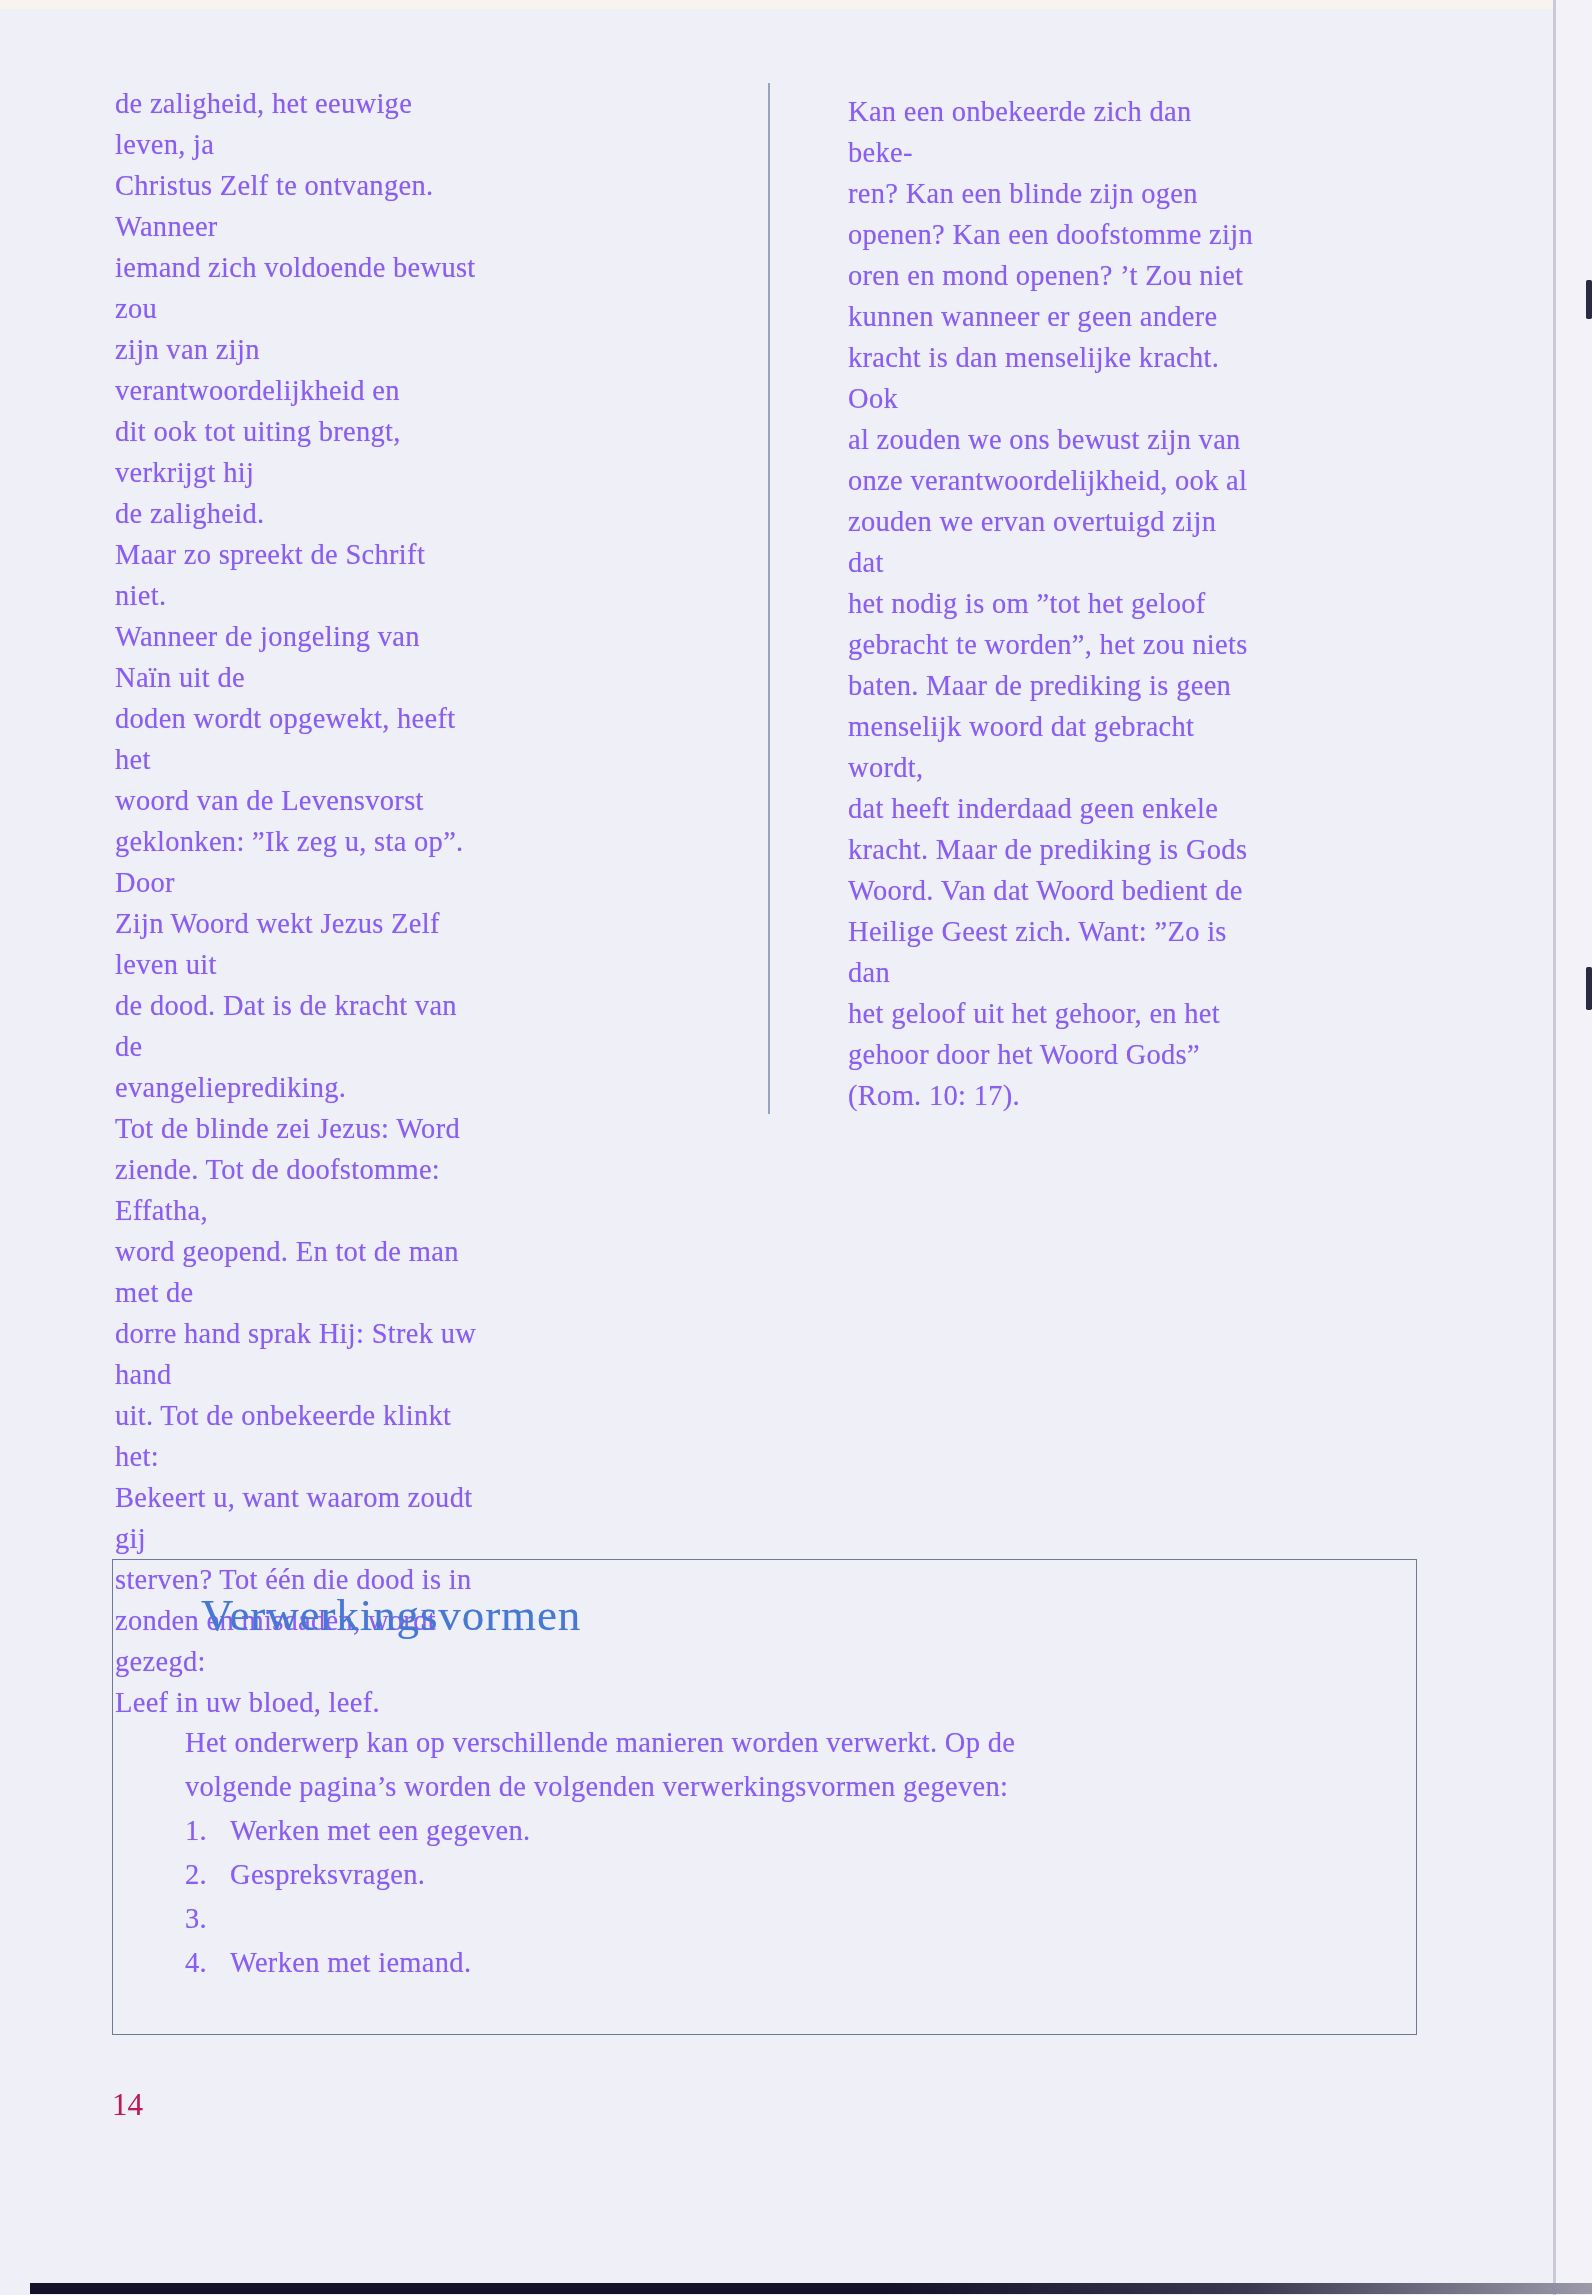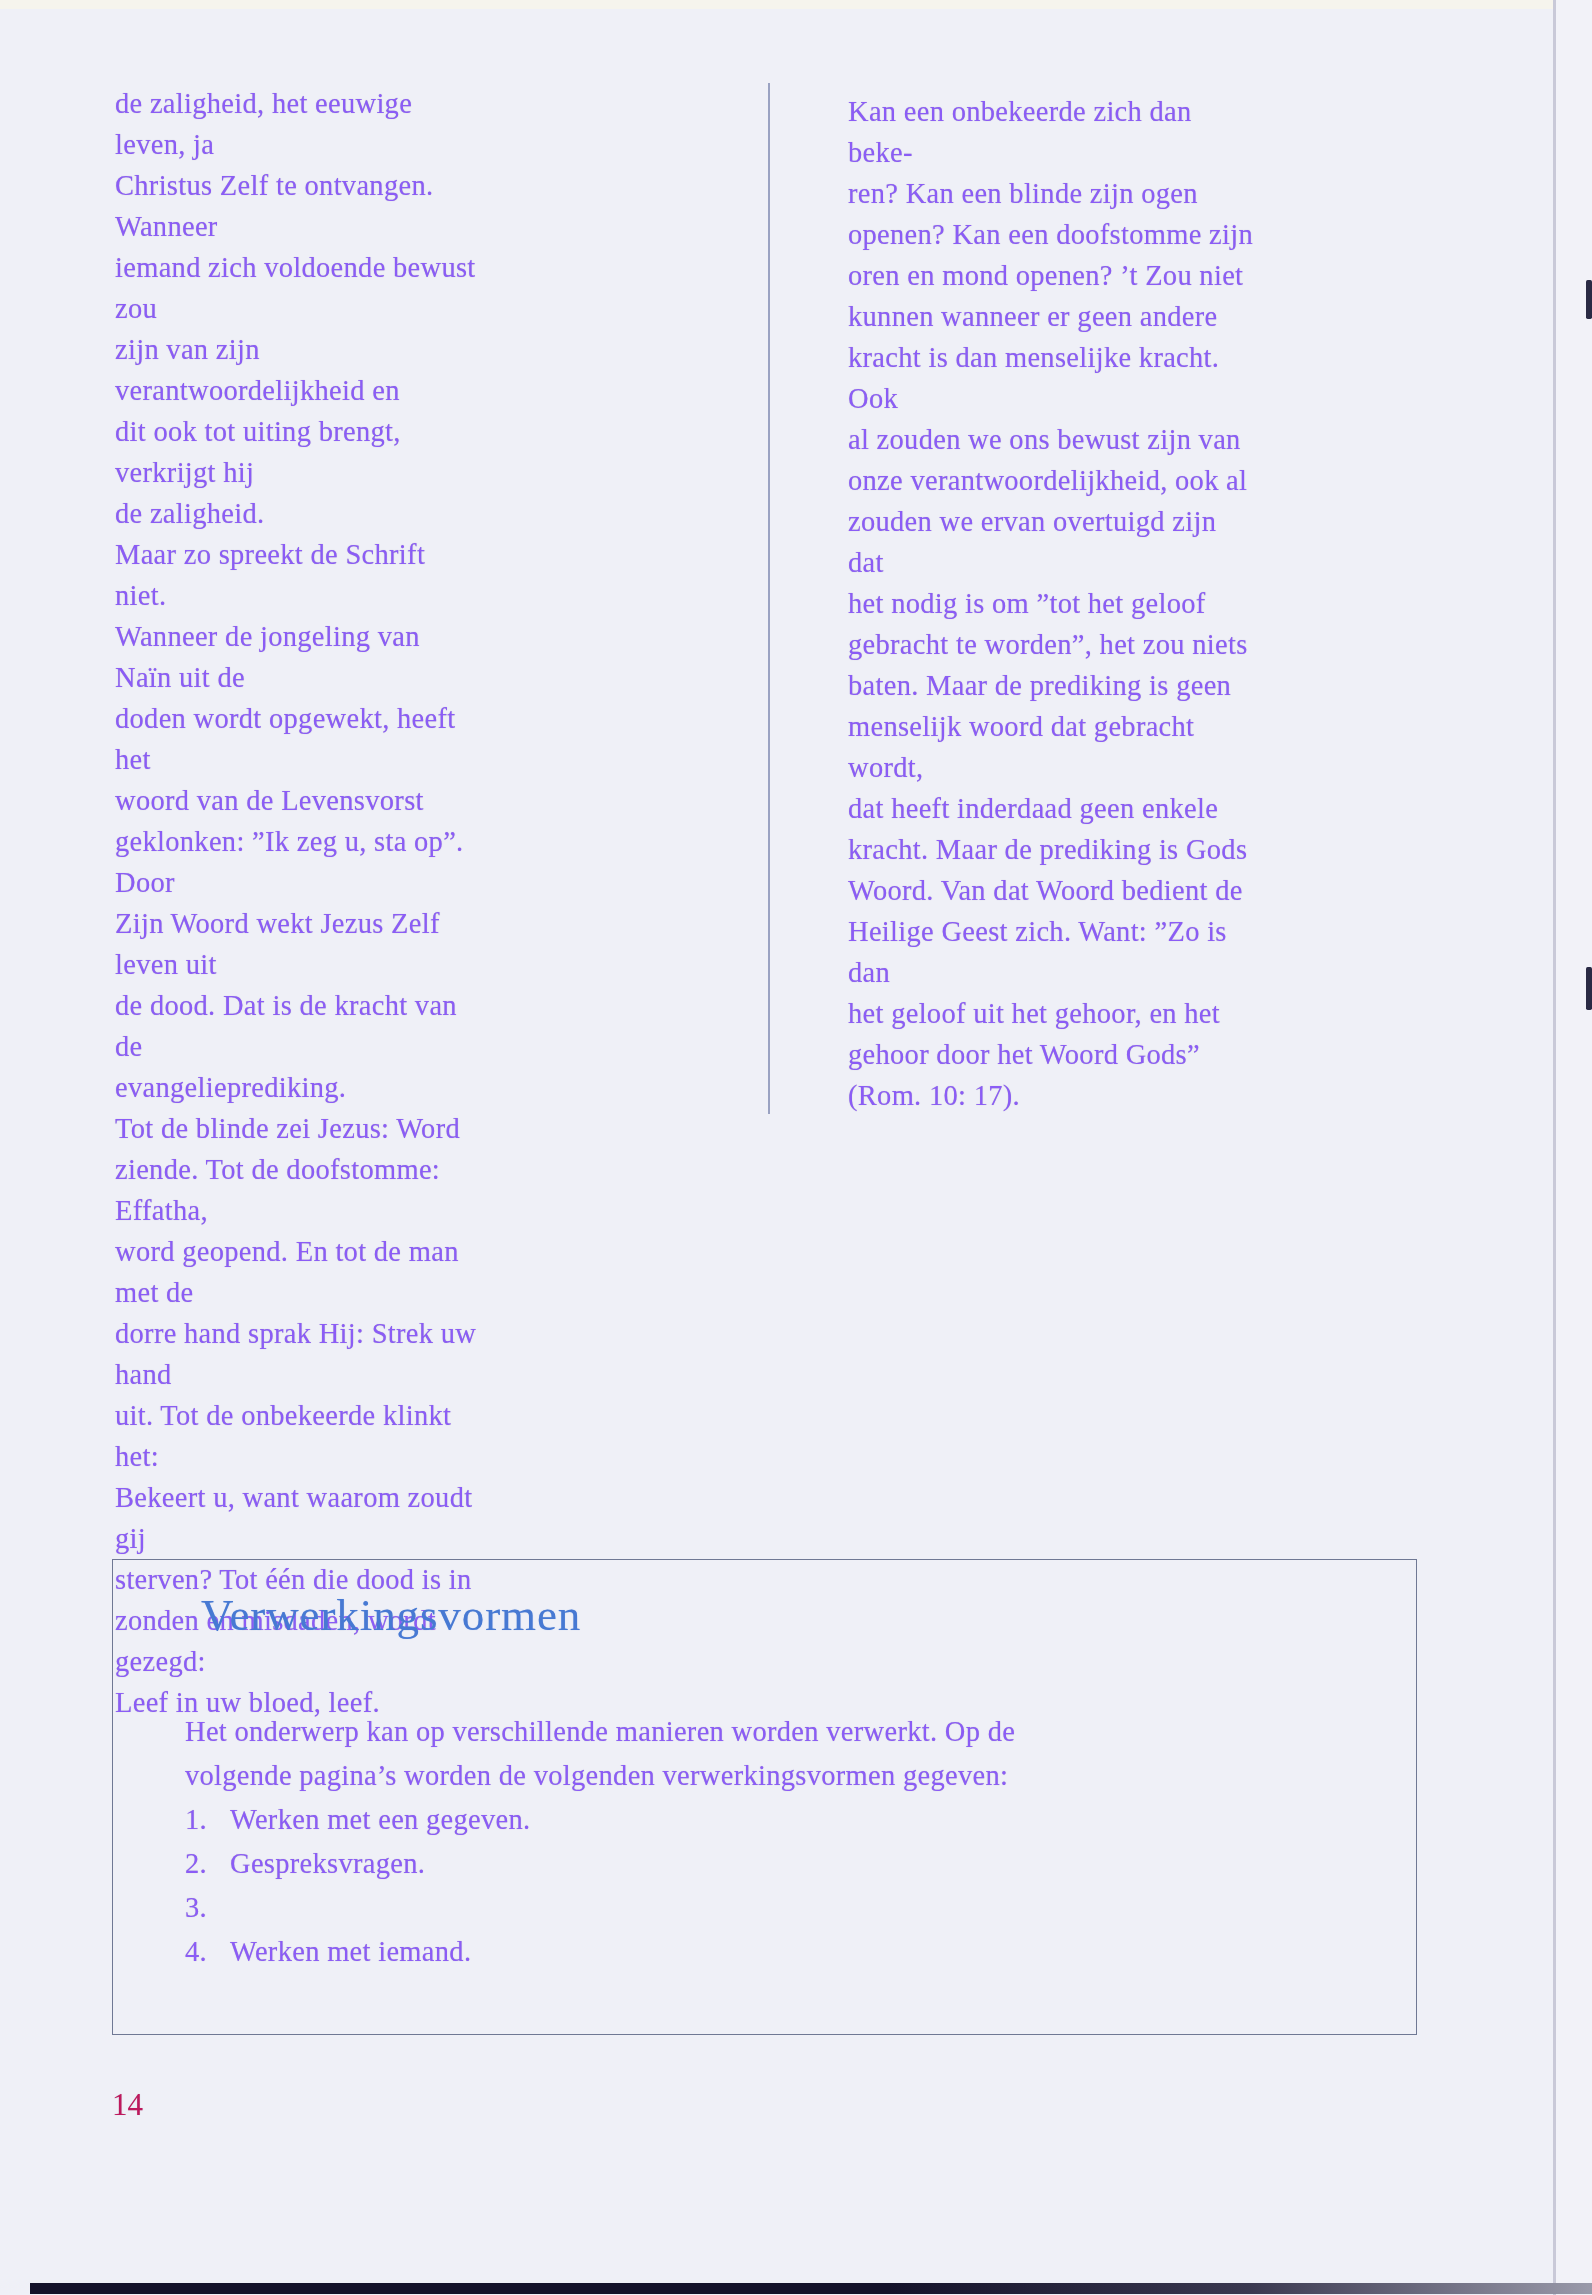--- a/index.html
+++ b/index.html
@@ -38,21 +38,21 @@
   .vbox-title{
     position:absolute;left:88px;top:29px;
     margin:0;
     font-size:45px;
     font-weight:normal;
     color:#4779d3;
     letter-spacing:0.9px;
     text-shadow:0 0 0.9px rgba(71,121,211,0.4);
   }
   .vbox-content{
-    position:absolute;left:72px;top:150px;width:1200px;
+    position:absolute;left:72px;top:161px;width:1200px;
   }
   .vbox-content .bodytext{line-height:44px;}
   .vbox-item{display:flex;}
   .vbox-item .num{width:45px;flex:0 0 45px;}
   .pagenum{
     position:absolute;left:112px;top:2087px;
     font-size:31px;color:#be185d;
     text-shadow:0 0 0.9px rgba(90,90,110,0.3);
   }
   .bottom-bar{

